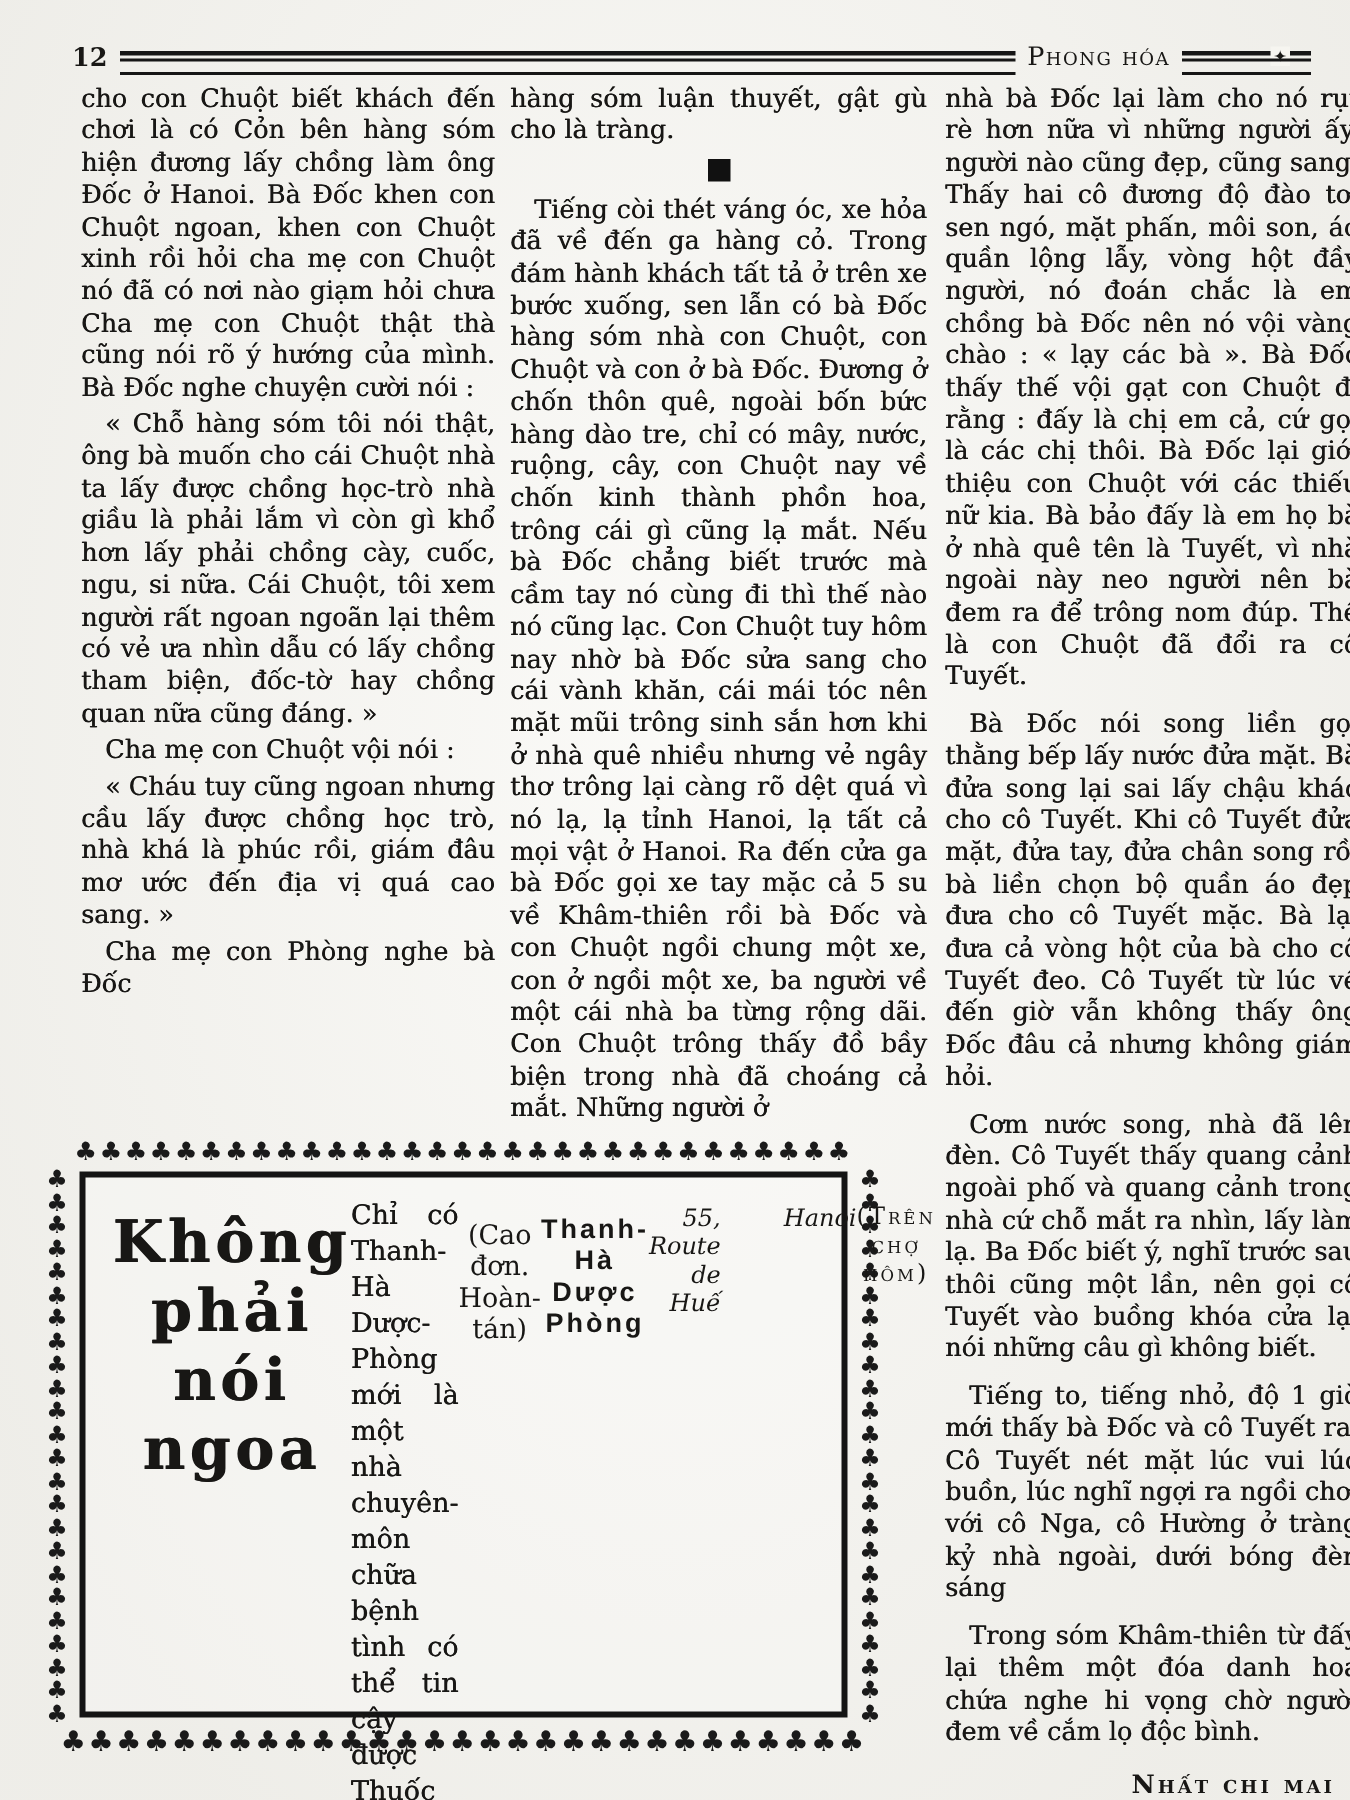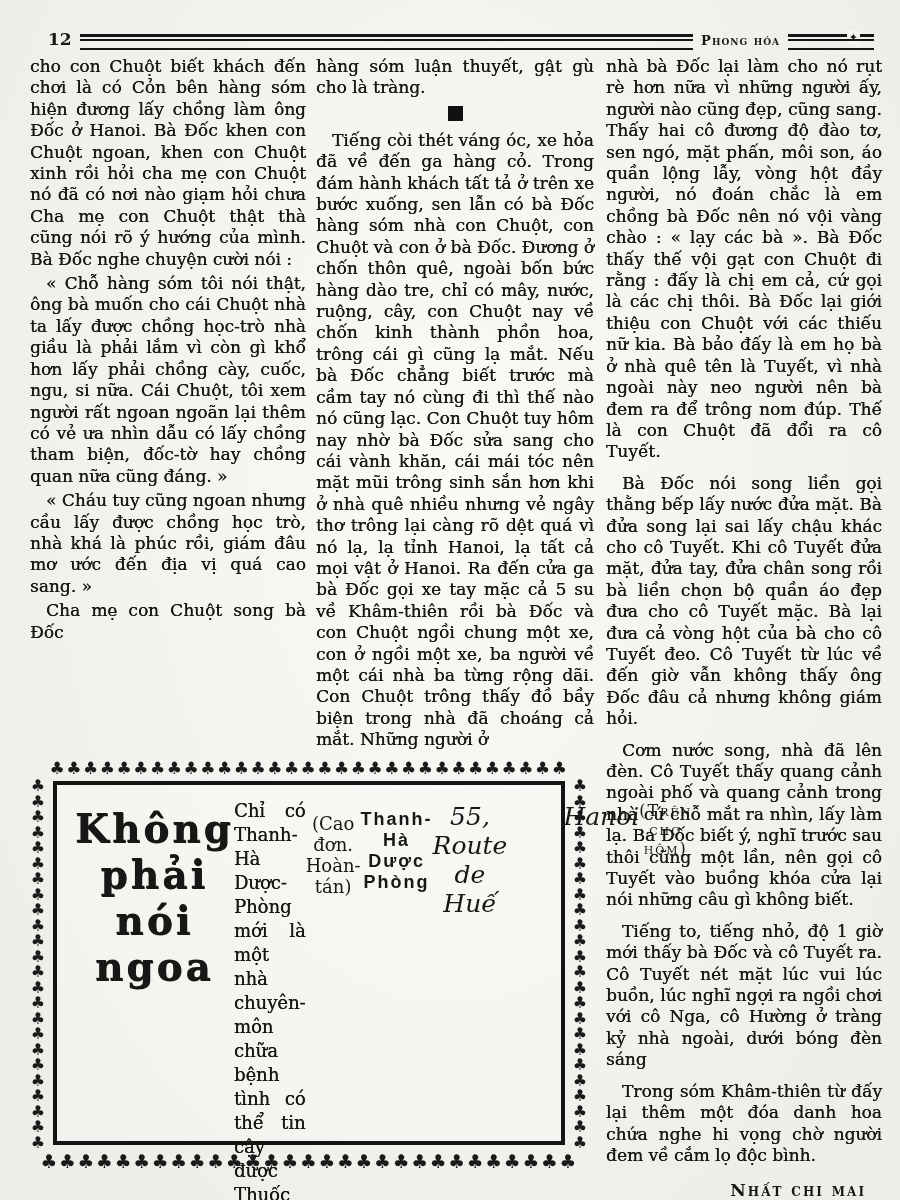--- a/index.html
+++ b/index.html
@@ -19,31 +19,32 @@
   
   .header{
     position:absolute;left:48px;right:26px;top:26px;height:24px;
     display:flex;align-items:flex-end;gap:8px;
   }
   .page-num{font-weight:bold;font-size:17px;transform:translateY(-1px);}
   .triple-rule{position:relative;height:11px;border-top:3px solid #161616;border-bottom:2px solid #161616;flex:1;}
   .triple-rule::after{content:"";position:absolute;left:0;right:0;top:2px;height:2px;background:#161616;}
   .triple-rule.short{flex:0 0 86px;}
   .masthead{
-    font-variant:small-caps;font-weight:bold;font-size:13px;letter-spacing:1px;
+    font-variant:small-caps;font-weight:normal;font-size:17px;letter-spacing:1px;
     white-space:nowrap;transform:translateY(-2px);
   }
   .header-orn{
     position:absolute;right:14px;top:-6px;font-size:11px;background:#f6f5f0;padding:0 2px;
   }
   
   .col{
     position:absolute;top:56px;
     font-size:17px;line-height:21.4px;text-align:justify;
     text-shadow:0.25px 0.25px 0 currentColor;
+    margin-left:24px;
   }
   .col p{margin:0 0 3px 0;}
   .col p.sp{margin-bottom:10px;}
   .indent{text-indent:16px;}
   #col1{left:30px;width:276px;}
   #col2{left:316px;width:278px;}
   #col3{left:606px;width:276px;}
   .sq-divider{
     width:15px;height:15px;background:#111;margin:7px auto 9px auto;
   }
@@ -83,22 +84,22 @@
     font-size:18px;line-height:24px;text-align:justify;
     text-shadow:0.25px 0.25px 0 currentColor;
   }
   .ad-caption{text-align:center;font-size:18px;margin-top:14px;}
   .ad-contact{font-size:18px;margin-top:4px;word-spacing:6px;text-indent:8px;}
   .ad-name{
     text-align:center;font-family:"Liberation Sans", sans-serif;
     font-weight:bold;font-size:18px;letter-spacing:2px;margin-top:10px;
   }
   .ad-address{
-    text-align:center;font-style:italic;font-size:25px;margin-top:3px;
-    display:flex;justify-content:center;gap:56px;
+    text-align:right;font-style:italic;font-size:16px;margin-top:3px;
+    display:flex;justify-content:center;gap:42px;
   }
   .ad-note{
     text-align:center;font-variant:small-caps;font-size:16px;letter-spacing:2px;margin-top:2px;
   }
 </style>
 </head>
 <body>
 
 <div class="page">
 
@@ -107,22 +108,23 @@
     <div class="triple-rule"></div>
     <span class="masthead">Phong hóa</span>
     <div class="triple-rule short">
       <span class="header-orn">✦</span>
     </div>
   </div>
 
   <div class="col" id="col1">
     <p>cho con Chuột biết khách đến chơi là có Cỏn bên hàng sóm hiện đương lấy chồng làm ông Đốc ở Hanoi. Bà Đốc khen con Chuột ngoan, khen con Chuột xinh rồi hỏi cha mẹ con Chuột nó đã có nơi nào giạm hỏi chưa Cha mẹ con Chuột thật thà cũng nói rõ ý hướng của mình. Bà Đốc nghe chuyện cười nói :</p>
     <p class="indent">« Chỗ hàng sóm tôi nói thật, ông bà muốn cho cái Chuột nhà ta lấy được chồng học-trò nhà giầu là phải lắm vì còn gì khổ hơn lấy phải chồng cày, cuốc, ngu, si nữa. Cái Chuột, tôi xem người rất ngoan ngoãn lại thêm có vẻ ưa nhìn dẫu có lấy chồng tham biện, đốc-tờ hay chồng quan nữa cũng đáng. »</p>
+    <p class="indent">Cha mẹ con Chuột vội nói :</p>
     <p class="indent">« Cháu tuy cũng ngoan nhưng cầu lấy được chồng học trò, nhà khá là phúc rồi, giám đâu mơ ước đến địa vị quá cao sang. »</p>
-    <p class="indent">Cha mẹ con Chuột song bà Đốc</p>
+    <p class="indent">Cha mẹ con Phòng nghe bà Đốc</p>
   </div>
 
   <div class="col" id="col2">
     <p>hàng sóm luận thuyết, gật gù cho là tràng.</p>
     <div class="sq-divider"></div>
     <p class="indent">Tiếng còi thét váng óc, xe hỏa đã về đến ga hàng cỏ. Trong đám hành khách tất tả ở trên xe bước xuống, sen lẫn có bà Đốc hàng sóm nhà con Chuột, con Chuột và con ở bà Đốc. Đương ở chốn thôn quê, ngoài bốn bức hàng dào tre, chỉ có mây, nước, ruộng, cây, con Chuột nay về chốn kinh thành phồn hoa, trông cái gì cũng lạ mắt. Nếu bà Đốc chẳng biết trước mà cầm tay nó cùng đi thì thế nào nó cũng lạc. Con Chuột tuy hôm nay nhờ bà Đốc sửa sang cho cái vành khăn, cái mái tóc nên mặt mũi trông sinh sắn hơn khi ở nhà quê nhiều nhưng vẻ ngây thơ trông lại càng rõ dệt quá vì nó lạ, lạ tỉnh Hanoi, lạ tất cả mọi vật ở Hanoi. Ra đến cửa ga bà Đốc gọi xe tay mặc cả 5 su về Khâm-thiên rồi bà Đốc và con Chuột ngồi chung một xe, con ở ngồi một xe, ba người về một cái nhà ba từng rộng dãi. Con Chuột trông thấy đồ bầy biện trong nhà đã choáng cả mắt. Những người ở</p>
   </div>
 
   <div class="col" id="col3">
     <p class="sp">nhà bà Đốc lại làm cho nó rụt rè hơn nữa vì những người ấy, người nào cũng đẹp, cũng sang. Thấy hai cô đương độ đào tơ, sen ngó, mặt phấn, môi son, áo quần lộng lẫy, vòng hột đầy người, nó đoán chắc là em chồng bà Đốc nên nó vội vàng chào : « lạy các bà ». Bà Đốc thấy thế vội gạt con Chuột đi rằng : đấy là chị em cả, cứ gọi là các chị thôi. Bà Đốc lại giới thiệu con Chuột với các thiếu nữ kia. Bà bảo đấy là em họ bà ở nhà quê tên là Tuyết, vì nhà ngoài này neo người nên bà đem ra để trông nom đúp. Thế là con Chuột đã đổi ra cô Tuyết.</p>

